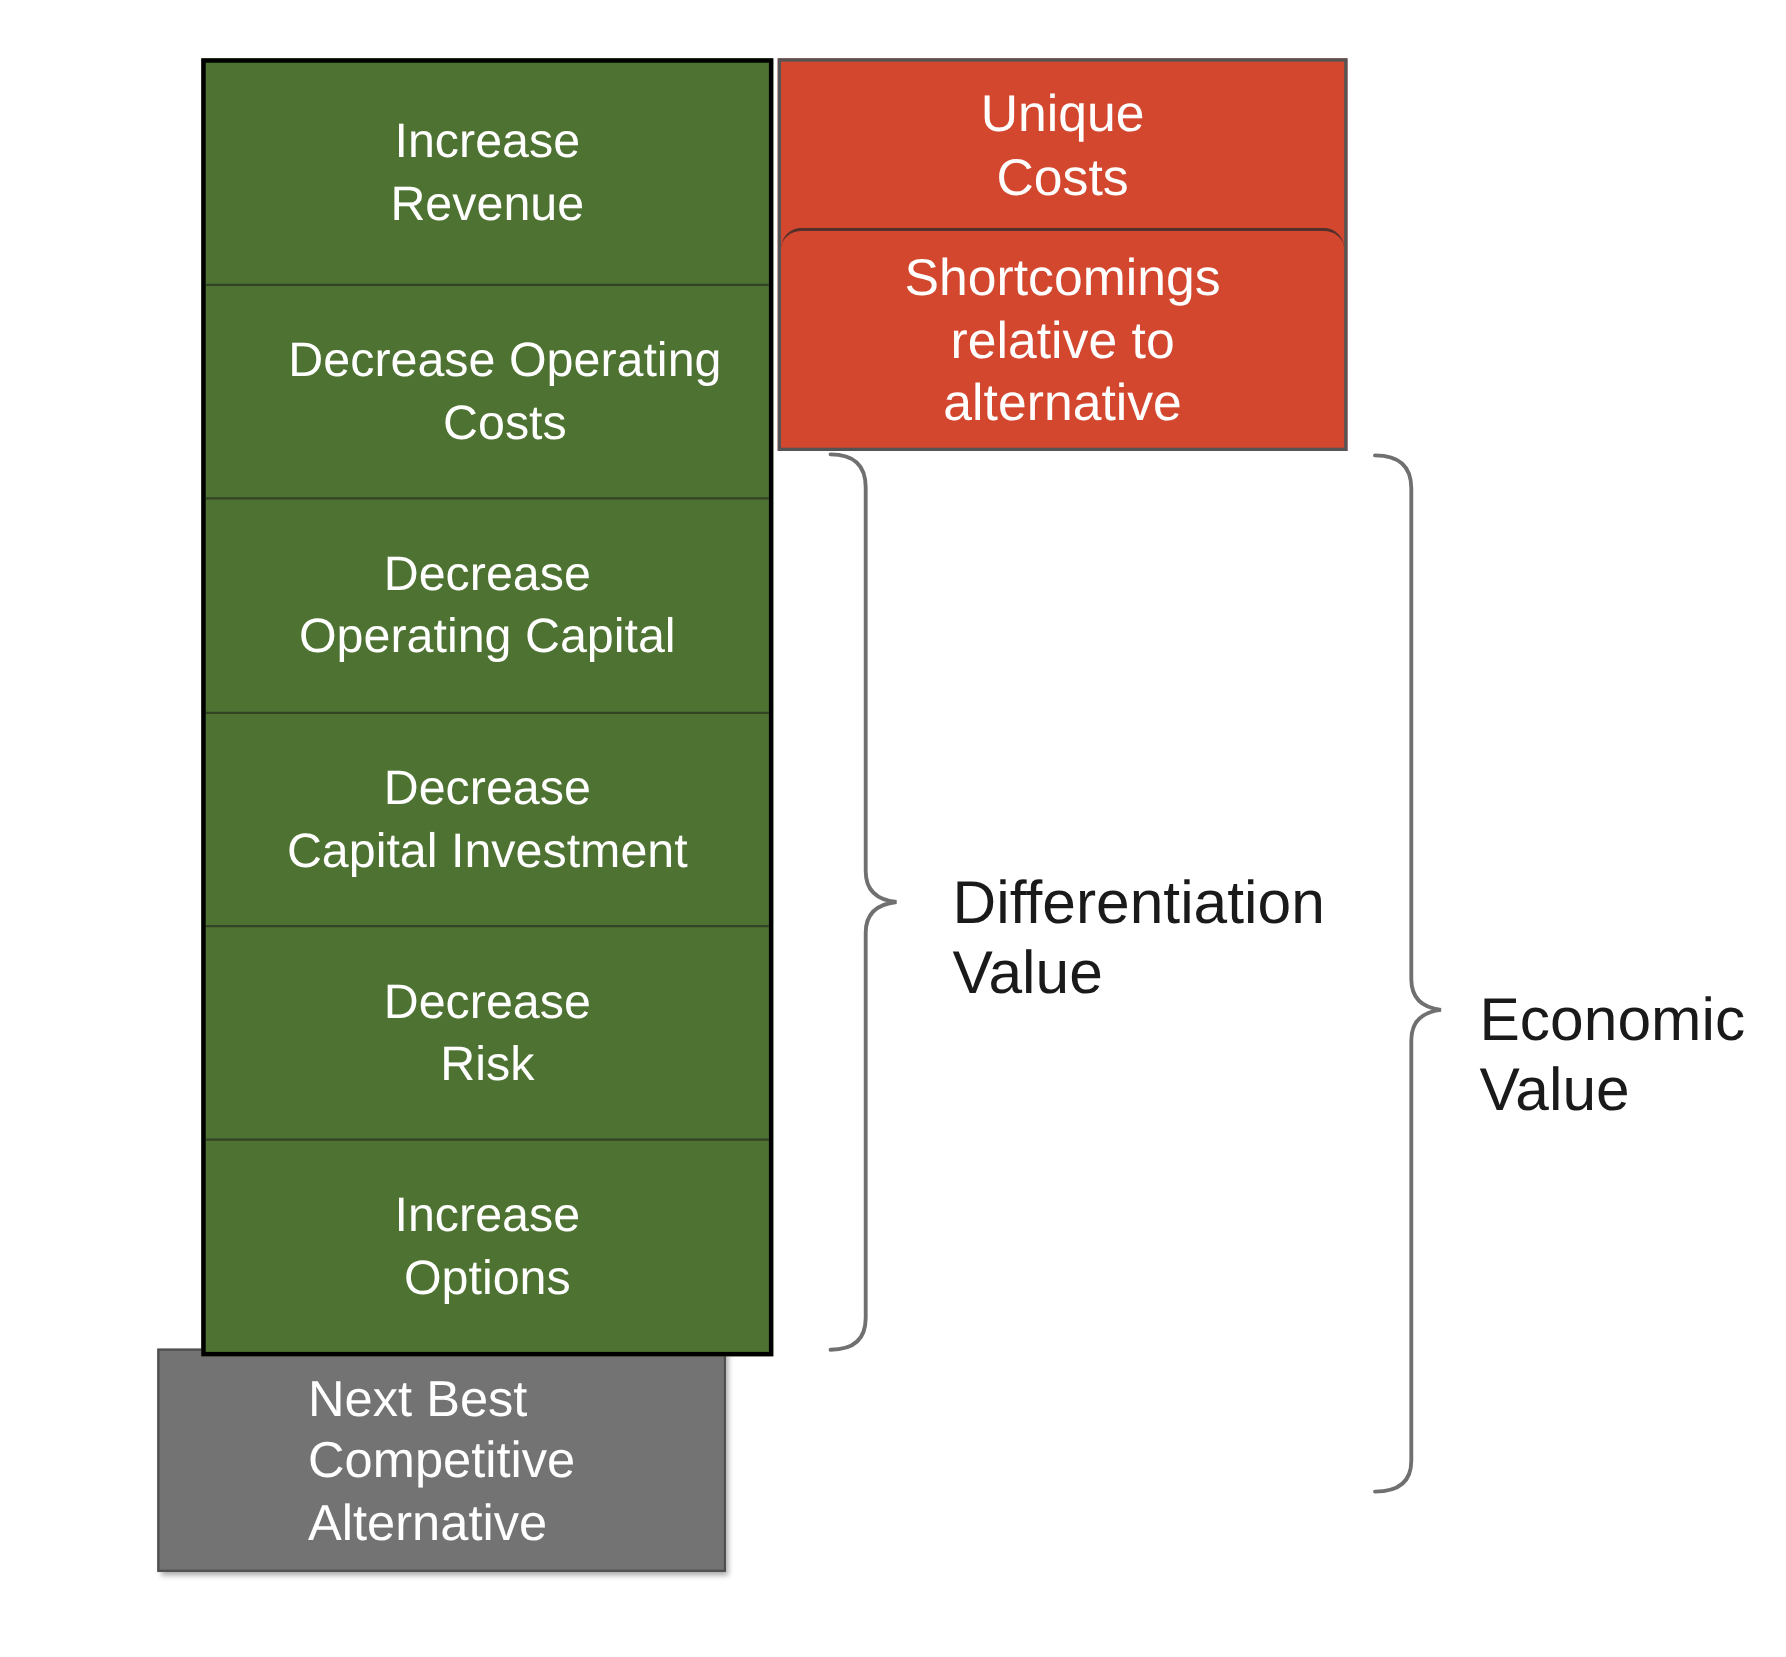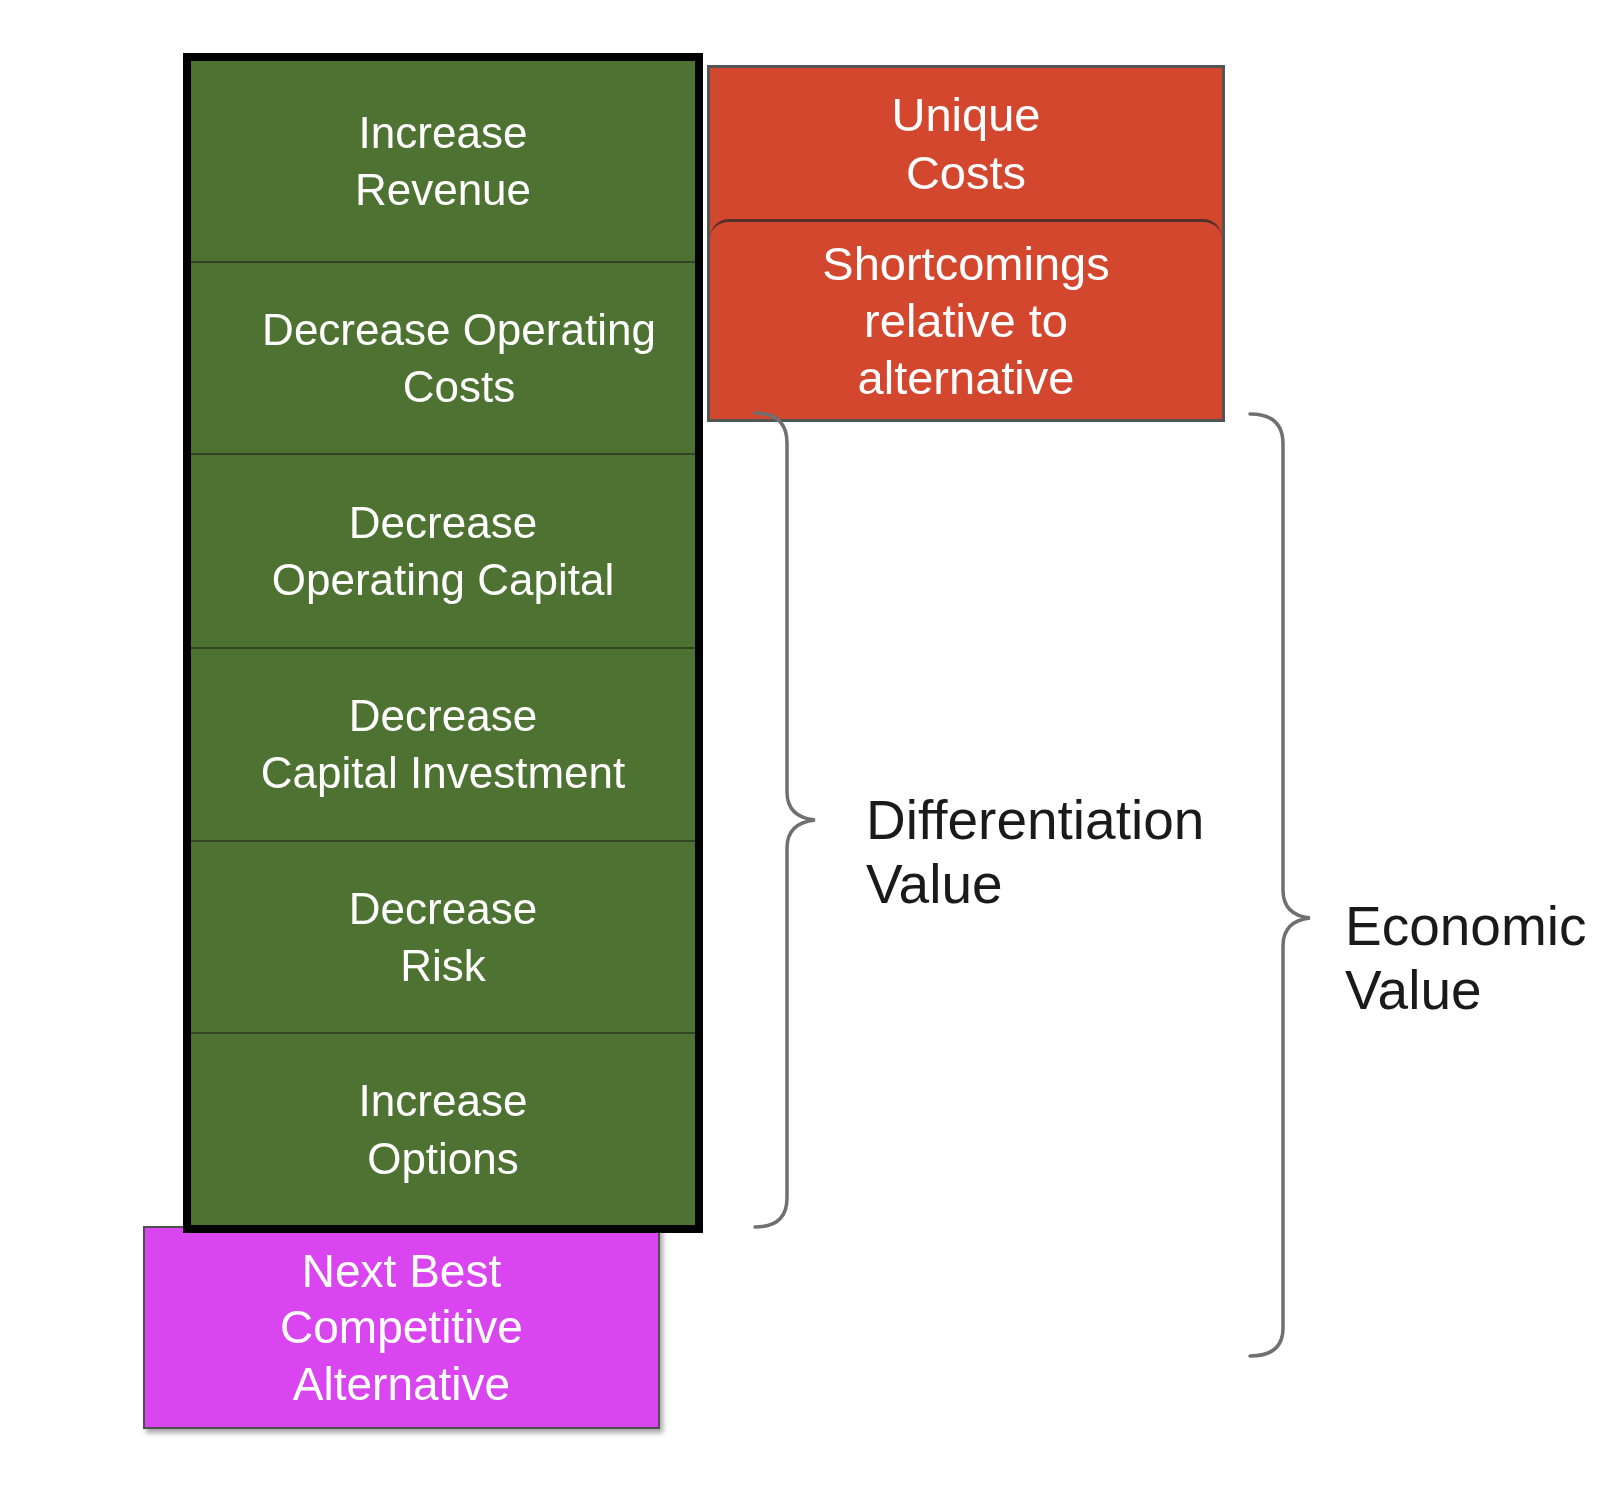--- a/index.html
+++ b/index.html
@@ -23,54 +23,54 @@
     justify-content: center;
     text-align: center;
     color: #ffffff;
     white-space: pre-line;
     box-sizing: border-box;
   }
   
   .green-col {
     left: 183px; top: 53px; width: 520px; height: 1180px;
     background: #4e7231;
-    border: 8px solid #000000;
+    border: 4px solid #000000;
     z-index: 2;
   }
   .green-col .seg { font-size: 44px; line-height: 1.30; }
   .green-col .seg + .seg { border-top: 2px solid rgba(30,30,30,0.55); }
   .green-col .seg:nth-child(1) { flex: 204 204 0; }
   .green-col .seg:nth-child(2) { flex: 195 195 0; padding-left: 32px; }
   .green-col .seg:nth-child(3) { flex: 196 196 0; }
   .green-col .seg:nth-child(4) { flex: 195 195 0; }
   .green-col .seg:nth-child(5) { flex: 195 195 0; }
   .green-col .seg:nth-child(6) { flex: 195 195 0; }
   
   .red-col {
-    left: 707px; top: 65px; width: 518px; height: 357px;
+    left: 707px; top: 53px; width: 518px; height: 357px;
     background: #d4472f;
     border: 3px solid #545454;
     z-index: 2;
   }
   .red-col .seg { font-size: 47px; line-height: 1.22; }
   .red-col .seg + .seg { border-top: 3px solid rgba(40,40,40,0.75); }
   .red-col .seg:nth-child(1) { flex: 155 155 0; }
   .red-col .seg:nth-child(2) { flex: 202 202 0; border-radius: 19px; }
   
   .blue-box {
     position: absolute;
     left: 143px; top: 1226px; width: 517px; height: 203px;
-    background: #d946ef;
+    background: #737373;
     border: 2px solid #4f4f4f;
     box-shadow: 3px 4px 5px rgba(0,0,0,0.35);
     z-index: 1;
     display: flex;
     align-items: center;
     justify-content: center;
-    text-align: center;
+    text-align: left;
     color: #ffffff;
     font-size: 46px;
     line-height: 1.22;
     white-space: pre-line;
     box-sizing: border-box;
   }
   
   .brace-layer {
     position: absolute;
     left: 0; top: 0;

